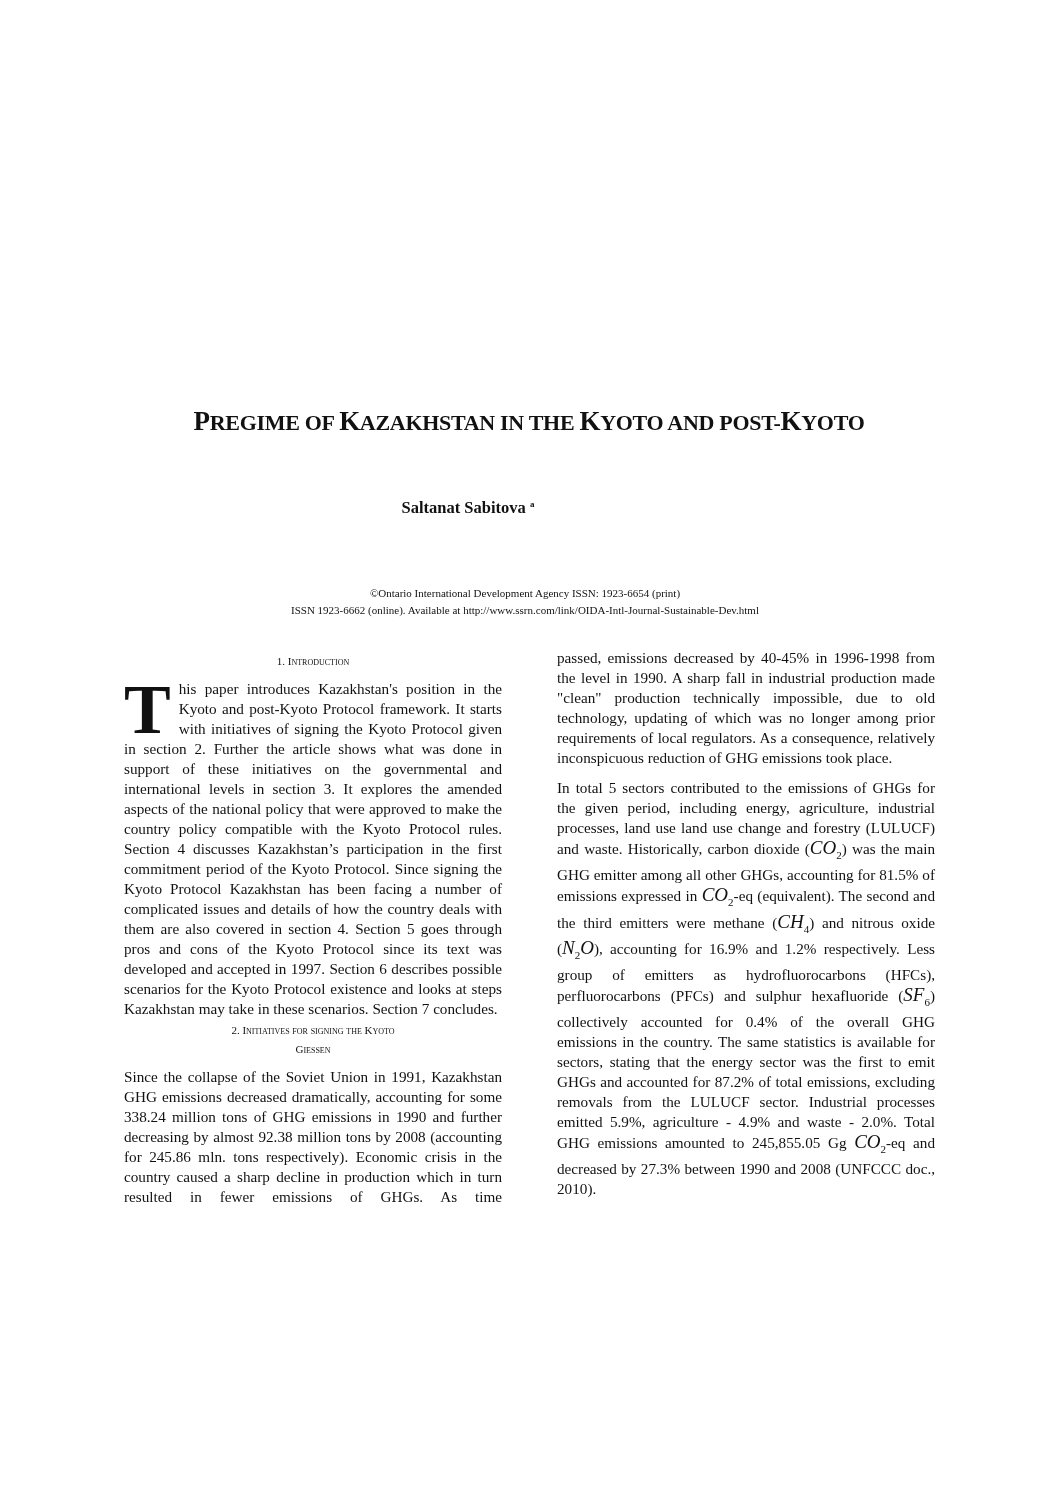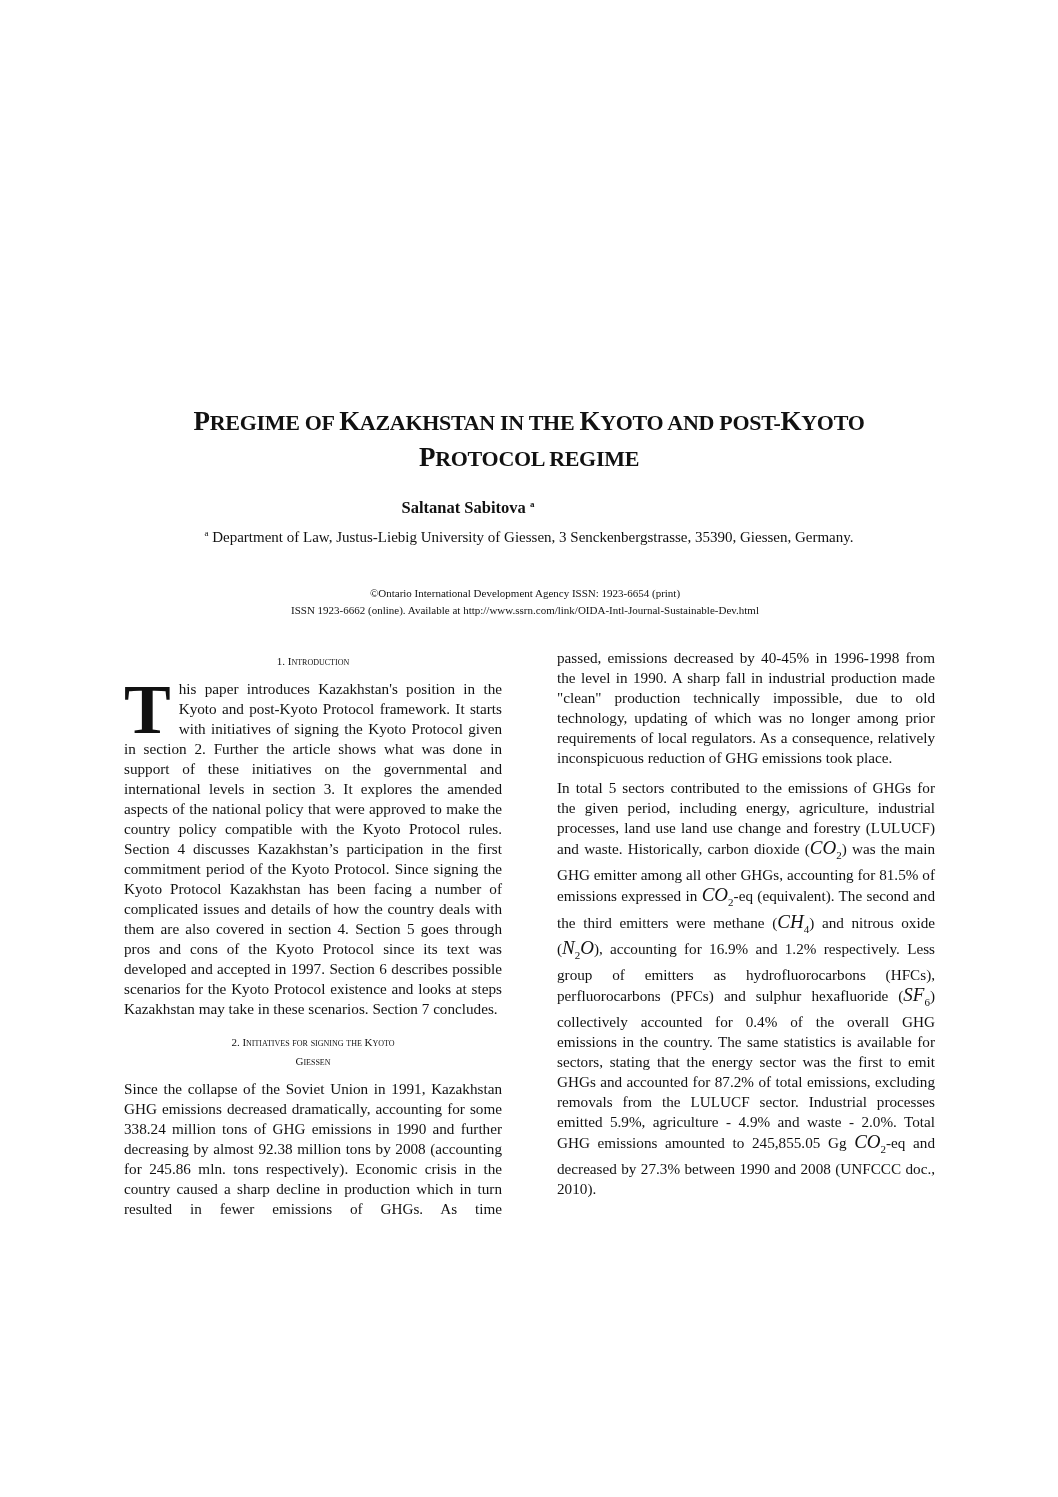--- a/index.html
+++ b/index.html
@@ -44,42 +44,38 @@
   .math { font-style: italic; font-size: 19px; }
   .math sub { font-size: 11px; font-style: normal; }
 </style>
 </head>
 <body>
 
 <div class="title">
   <div>
     <span class="sc">P</span><span>REGIME OF </span><span class="sc">K</span><span>AZAKHSTAN IN THE </span><span class="sc">K</span><span>YOTO AND POST-</span><span class="sc">K</span><span>YOTO</span>
   </div>
-  <div>
-    <span class="sc">P</span><span>ROTOCOL REGIME</span>
-  </div>
 </div>
 
 <div class="author">
   <span>Saltanat Sabitova</span> <sup class="a">a</sup>
 </div>
 
 <div class="affil">
-  <div><sup class="a">a</sup> <span>Department of Law, Justus-Liebig University of Giessen, 3 Senckenbergstrasse, 35390, Giessen, Germany.</span></div>
 </div>
 
 <div class="pub">
   <div>©Ontario International Development Agency ISSN: 1923-6654 (print)</div>
   <div>ISSN 1923-6662 (online). Available at http://www.ssrn.com/link/OIDA-Intl-Journal-Sustainable-Dev.html</div>
 </div>
 
 <div class="col left">
   <h2>1. Introduction</h2>
   <p><span class="dropcap">T</span><span>his paper introduces Kazakhstan's position in the Kyoto and post-Kyoto Protocol framework. It starts with initiatives of signing the Kyoto Protocol given in section 2. Further the article shows what was done in support of these initiatives on the governmental and international levels in section 3. It explores the amended aspects of the national policy that were approved to make the country policy compatible with the Kyoto Protocol rules. Section 4 discusses Kazakhstan’s participation in the first commitment period of the Kyoto Protocol. Since signing the Kyoto Protocol Kazakhstan has been facing a number of complicated issues and details of how the country deals with them are also covered in section 4. Section 5 goes through pros and cons of the Kyoto Protocol since its text was developed and accepted in 1997. Section 6 describes possible scenarios for the Kyoto Protocol existence and looks at steps Kazakhstan may take in these scenarios. Section 7 concludes.</span></p>
-  <h2 style="margin-top:14px">
+  <h2 style="margin-top:2px">
     <span>2. Initiatives for signing the Kyoto</span><br>
     <span>Giessen</span>
   </h2>
   <p style="height: auto; overflow: hidden; text-align-last: justify;">Since the collapse of the Soviet Union in 1991, Kazakhstan GHG emissions decreased dramatically, accounting for some 338.24 million tons of GHG emissions in 1990 and further decreasing by almost 92.38 million tons by 2008 (accounting for 245.86 mln. tons respectively). Economic crisis in the country caused a sharp decline in production which in turn resulted in fewer emissions of GHGs. As time</p>
 </div>
 
 <div class="col right">
   <p id="para1cont">passed, emissions decreased by 40-45% in 1996-1998 from the level in 1990. A sharp fall in industrial production made "clean" production technically impossible, due to old technology, updating of which was no longer among prior requirements of local regulators. As a consequence, relatively inconspicuous reduction of GHG emissions took place.</p>
   <p class="gap">
     <span>In total 5 sectors contributed to the emissions of GHGs for the given period, including energy, agriculture, industrial processes, land use land use change and forestry (LULUCF) and waste. Historically, carbon dioxide (</span><span class="math"><span>CO</span><sub>2</sub></span><span>) was the main GHG emitter among all other GHGs, accounting for 81.5% of emissions expressed in </span><span class="math"><span>CO</span><sub>2</sub></span><span>-eq (equivalent). The second and the third emitters were methane (</span><span class="math"><span>CH</span><sub>4</sub></span><span>) and nitrous oxide (</span><span class="math"><span>N</span><sub>2</sub><span>O</span></span><span>), accounting for 16.9% and 1.2% respectively. Less group of emitters as hydrofluorocarbons (HFCs), perfluorocarbons (PFCs) and sulphur hexafluoride (</span><span class="math"><span>SF</span><sub>6</sub></span><span>) collectively accounted for 0.4% of the overall GHG emissions in the country. The same statistics is available for sectors, stating that the energy sector was the first to emit GHGs and accounted for 87.2% of total emissions, excluding removals from the LULUCF sector. Industrial processes emitted 5.9%, agriculture - 4.9% and waste - 2.0%. Total GHG emissions amounted to 245,855.05 Gg </span><span class="math"><span>CO</span><sub>2</sub></span><span>-eq and decreased by 27.3% between 1990 and 2008 (UNFCCC doc., 2010).</span>

